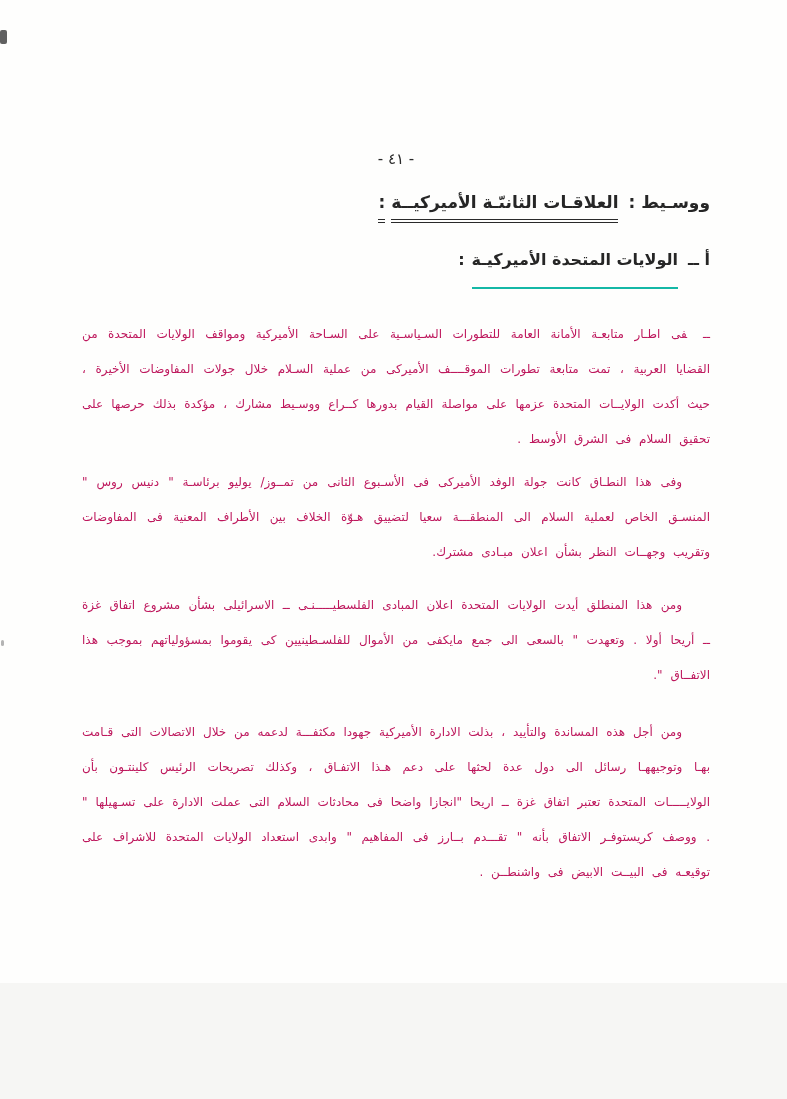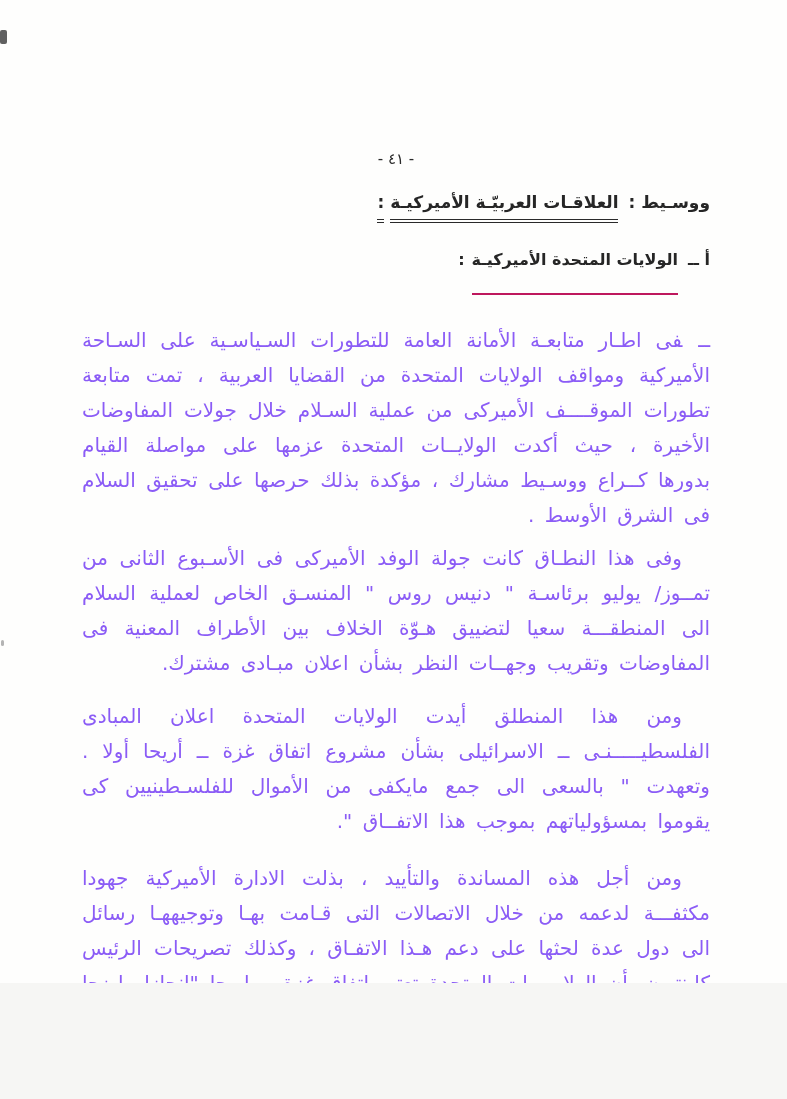--- a/index.html
+++ b/index.html
@@ -55,50 +55,50 @@
   .subheading {
     font-size: 16px;
     font-weight: bold;
     line-height: 22px;
     margin-bottom: 28px;
     white-space: nowrap;
   }
   .subheading .h-prefix { margin-left: 10px; }
   .underline {
     display: inline-block;
-    border-bottom: 2px solid #be185d;
-    padding-bottom: 22px;
+    border-bottom: 2px solid #14b8a6;
+    padding-bottom: 16px;
   }
   .subheading .h-suffix { margin-right: 7px; }
   .para {
-    font-size: 20px;
+    font-size: 12px;
     line-height: 35px;
     text-align: justify;
     word-spacing: 4px;
-    color: #8b5cf6;
+    color: #be185d;
   }
   .para .marker { margin-left: 16px; }
   .para.indent { text-indent: 28px; }
   .para-2 { margin-top: 8px; }
   .para-3 { margin-top: 18px; }
   .para-4 { margin-top: 22px; }
 </style>
 </head>
 <body>
 
 <div class="page">
   <div class="scan-artifact artifact-1"></div>
   <div class="scan-artifact artifact-2"></div>
 
   <div class="content">
 
     <div class="page-number">- ٤١ -</div>
 
     <div class="heading">
-      <span class="h-prefix">ووسـيط :</span><span class="h-title dbl-underline">العلاقـات العربيّـة الأميركيـة</span><span class="h-suffix dbl-underline">:</span>
+      <span class="h-prefix">ووسـيط :</span><span class="h-title dbl-underline">العلاقـات الثانىّـة الأميركيــة</span><span class="h-suffix dbl-underline">:</span>
     </div>
 
     <div class="subheading">
       <span class="h-prefix">أ ــ</span><span class="h-title underline">الولايات المتحدة الأميركيـة</span><span class="h-suffix">:</span>
     </div>
 
     <div class="para para-1">
       <span class="marker">ــ</span><span>فى اطـار متابعـة الأمانة العامة للتطورات السـياسـية على السـاحة الأميركية ومواقف الولايات المتحدة من القضايا العربية ، تمت متابعة تطورات الموقــــف الأميركى من عملية السـلام خلال جولات المفاوضات الأخيرة ، حيث أكدت الولايــات المتحدة عزمها على مواصلة القيام بدورها كــراع ووسـيط مشارك ، مؤكدة بذلك حرصها على تحقيق السلام فى الشرق الأوسط .</span>
     </div>
 

